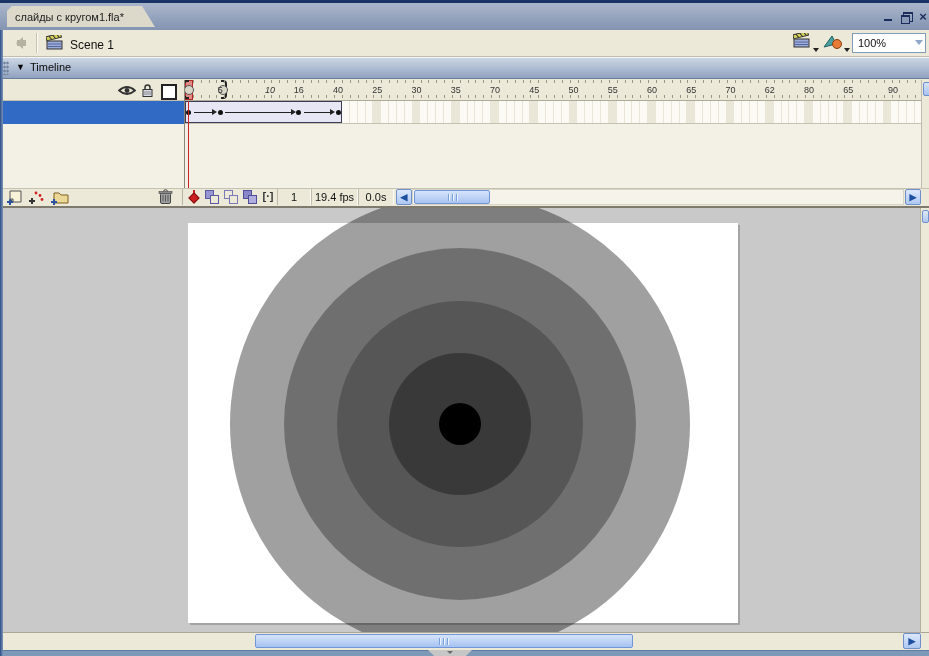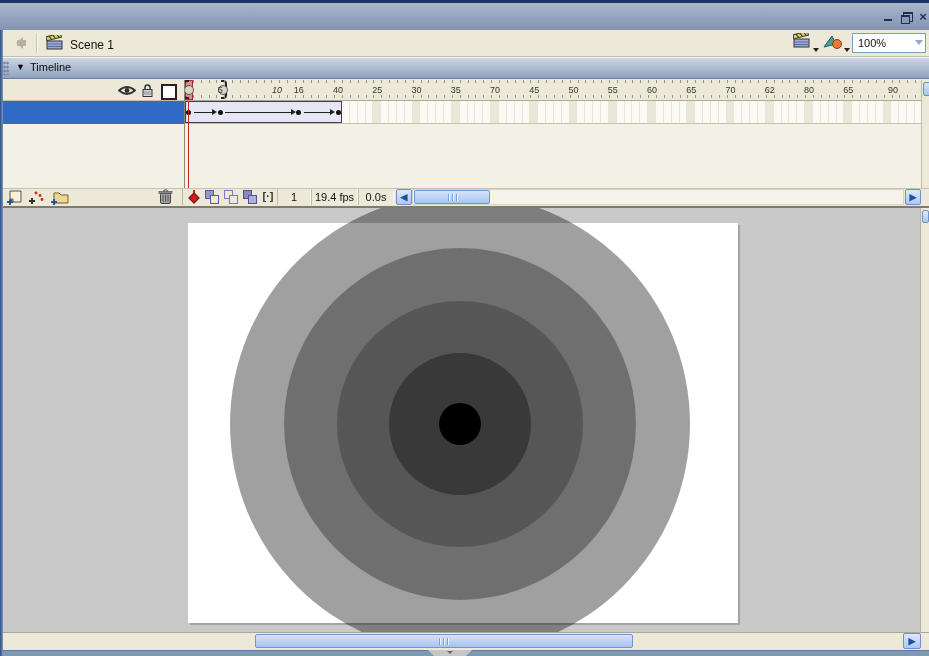--- a/index.html
+++ b/index.html
@@ -104,20 +104,23 @@
   #bottom-gripper i{position:absolute;left:19px;top:1px;width:0;height:0;border:3px solid transparent;border-top:3px solid #6a6a6a;}
   #left-border{left:0;top:30px;width:3px;height:626px;background:linear-gradient(90deg,#2c4c86,#7e96ba);z-index:50;}
 </style>
 </head>
 <body>
 
 <div id="app">
 
   <div class="abs" id="top-edge"></div>
   <div class="abs" id="titlebar"></div>
+  <div class="abs" id="doc-tab">
+    <span>слайды с кругом1.fla*</span>
+  </div>
   <div class="abs winbtn" id="btn-min">
       <i></i>
     </div>
   <div class="abs winbtn" id="btn-restore">
       <i></i>
       <b></b>
     </div>
   <div class="abs winbtn" id="btn-close">×</div>
 
   <div class="abs" id="editbar"></div>
@@ -399,21 +402,21 @@
       <div class="tick b" style="left: 699px;"></div>
       <div class="tick t" style="left: 707px;"></div>
       <div class="tick b" style="left: 707px;"></div>
       <div class="tick t" style="left: 714px;"></div>
       <div class="tick b" style="left: 714px;"></div>
       <div class="tick t" style="left: 722px;"></div>
       <div class="tick b" style="left: 722px;"></div>
       <div class="tick t" style="left: 730px;"></div>
       <div class="tick b" style="left: 730px;"></div>
       <div class="ruler-num" style="left: 35.325px;">5</div>
-      <div class="ruler-num" style="left: 92px; font-style: italic;">10</div>
+      <div class="ruler-num" style="left: 85px; font-style: italic;">10</div>
       <div class="ruler-num" style="left: 113.825px;">16</div>
       <div class="ruler-num" style="left: 153.075px;">40</div>
       <div class="ruler-num" style="left: 192.325px;">25</div>
       <div class="ruler-num" style="left: 231.575px;">30</div>
       <div class="ruler-num" style="left: 270.825px;">35</div>
       <div class="ruler-num" style="left: 310.075px;">70</div>
       <div class="ruler-num" style="left: 349.325px;">45</div>
       <div class="ruler-num" style="left: 388.575px;">50</div>
       <div class="ruler-num" style="left: 427.825px;">55</div>
       <div class="ruler-num" style="left: 467.075px;">60</div>

